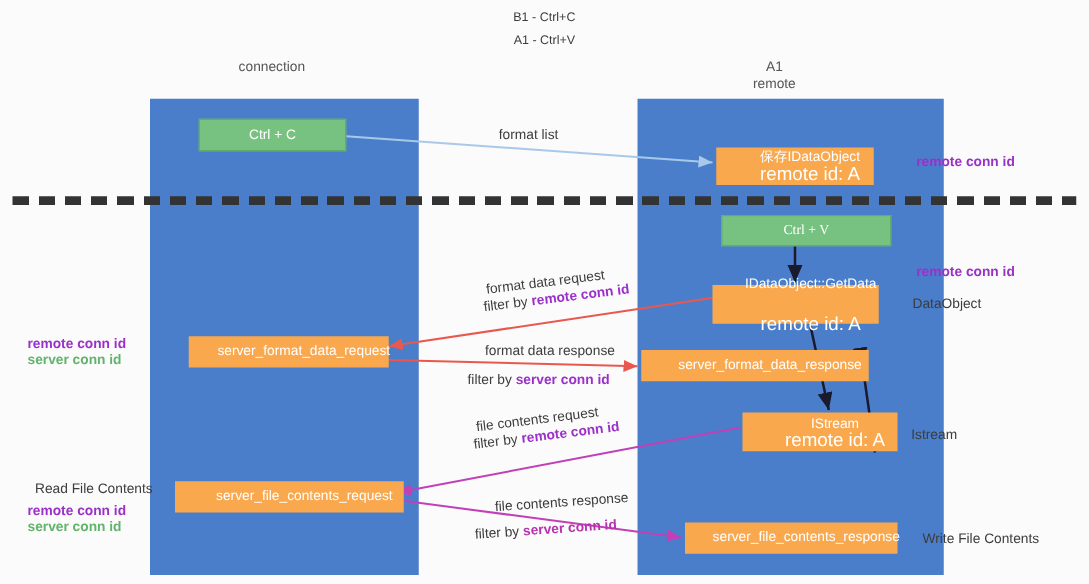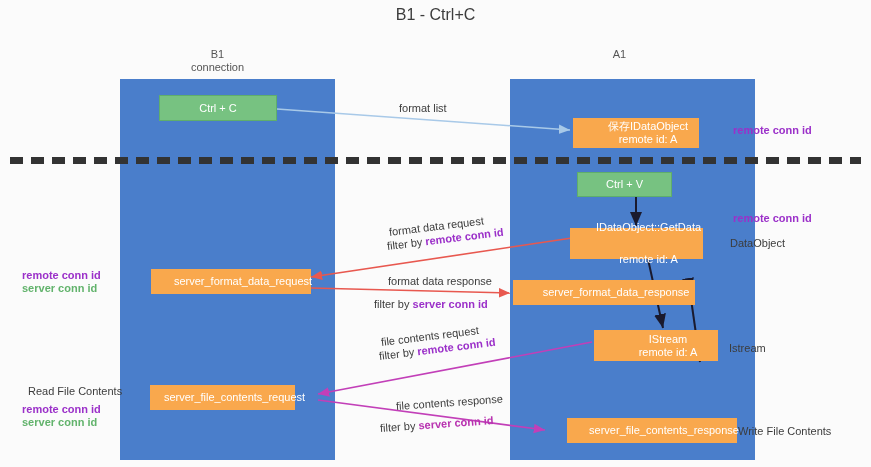--- a/index.html
+++ b/index.html
@@ -18,21 +18,21 @@
     background: #fbfbfb;
     overflow: hidden;
   }
 
   
   .title-block {
     position: absolute;
     left: 0; right: 0;
     top: 6px;
     text-align: center;
-    font-size: 16px;
+    font-size: 10px;
     color: #3c3c3c;
     line-height: 18px;
   }
 
   
   .col-head {
     position: absolute;
     text-align: center;
     font-size: 11px;
     color: #555;
@@ -69,21 +69,21 @@
     justify-content: center;
     text-align: center;
     color: #ffffff;
     font-size: 11px;
     line-height: 13px;
     padding: 2px 4px;
   }
   .node.green  { background: #77c281; border: 1px solid #5fae6b; }
   .node.orange { background: #f9a council; }
   .node.orange { background: #f9a84d; padding-left: 28px; }
-  .node .l2 { font-size: 11px; }
+  .node .l2 { font-size: 15px; }
 
   
   .lbl {
     position: absolute;
     font-size: 11px;
     line-height: 14px;
     color: #3c3c3c;
     white-space: nowrap;
   }
   .lbl.purple { color: #9b30c9; font-weight: bold; }
@@ -102,28 +102,29 @@
     pointer-events: none;
   }
 </style>
 </head>
 <body>
 
 <div id="canvas">
 
   <div class="title-block">
     <div>B1 - Ctrl+C</div>
+    <div>A1 - Ctrl+V</div>
   </div>
 
   <div class="col-head" style="left:150px; top:48px; width:135px;">
-    <div>B1</div>
     <div>connection</div>
   </div>
   <div class="col-head" style="left:552px; top:48px; width:135px;">
     <div>A1</div>
+    <div>remote</div>
   </div>
 
   <div class="lane" style="left:120px; top:79px; width:215px; height:381px;"></div>
   <div class="lane" style="left:510px; top:79px; width:245px; height:381px;"></div>
 
   <svg class="wires" viewBox="0 0 871 467">
     <defs>
       <marker id="ah-blue" markerWidth="8" markerHeight="8" refX="7" refY="3" orient="auto" markerUnits="strokeWidth">
         <path d="M0,0 L7,3 L0,6 z" fill="#a8c9e8"></path>
       </marker>
@@ -157,21 +158,21 @@
 
   <div class="node green" style="left:159px; top:95px; width:118px; height:26px;">
     <span>Ctrl + C</span>
   </div>
 
   <div class="node orange" style="left:573px; top:118px; width:126px; height:30px;">
     <span>保存IDataObject</span>
     <span class="l2">remote id: A</span>
   </div>
 
-  <div class="node green" style="left:577px; top:172px; width:95px; height:25px;">
+  <div class="node green" style="left:577px; top:172px; width:136px; height:25px;font-family:Liberation Serif, serif;">
     <span>Ctrl + V</span>
   </div>
 
   <div class="node orange" style="left:570px; top:228px; width:133px; height:31px;gap:19px;">
     <span>IDataObject::GetData</span>
     <span class="l2">remote id: A</span>
   </div>
 
   <div class="node orange" style="left:151px; top:269px; width:160px; height:25px;">
     <span>server_format_data_request</span>
@@ -179,25 +180,25 @@
 
   <div class="node orange" style="left:513px; top:280px; width:182px; height:25px;">
     <span>server_format_data_response</span>
   </div>
 
   <div class="node orange" style="left:594px; top:330px; width:124px; height:31px;">
     <span>IStream</span>
     <span class="l2">remote id: A</span>
   </div>
 
-  <div class="node orange" style="left:150px; top:385px; width:145px; height:25px;">
+  <div class="node orange" style="left:140px; top:385px; width:183px; height:25px;">
     <span>server_file_contents_request</span>
   </div>
 
-  <div class="node orange" style="left:548px; top:418px; width:170px; height:25px;margin-left:19px;">
+  <div class="node orange" style="left:548px; top:418px; width:170px; height:25px;">
     <span>server_file_contents_response</span>
   </div>
 
   <div class="divider"></div>
 
   <div class="lbl" style="left:399px; top:101px;">format list</div>
 
   <div class="lbl rot-neg" style="left:389px; top:225px; transform: rotate(-7deg);">format data request</div>
   <div class="lbl rot-neg" style="left:387px; top:239px; transform: rotate(-7deg);">
     <span>filter by </span><b class="purple">remote conn id</b>

